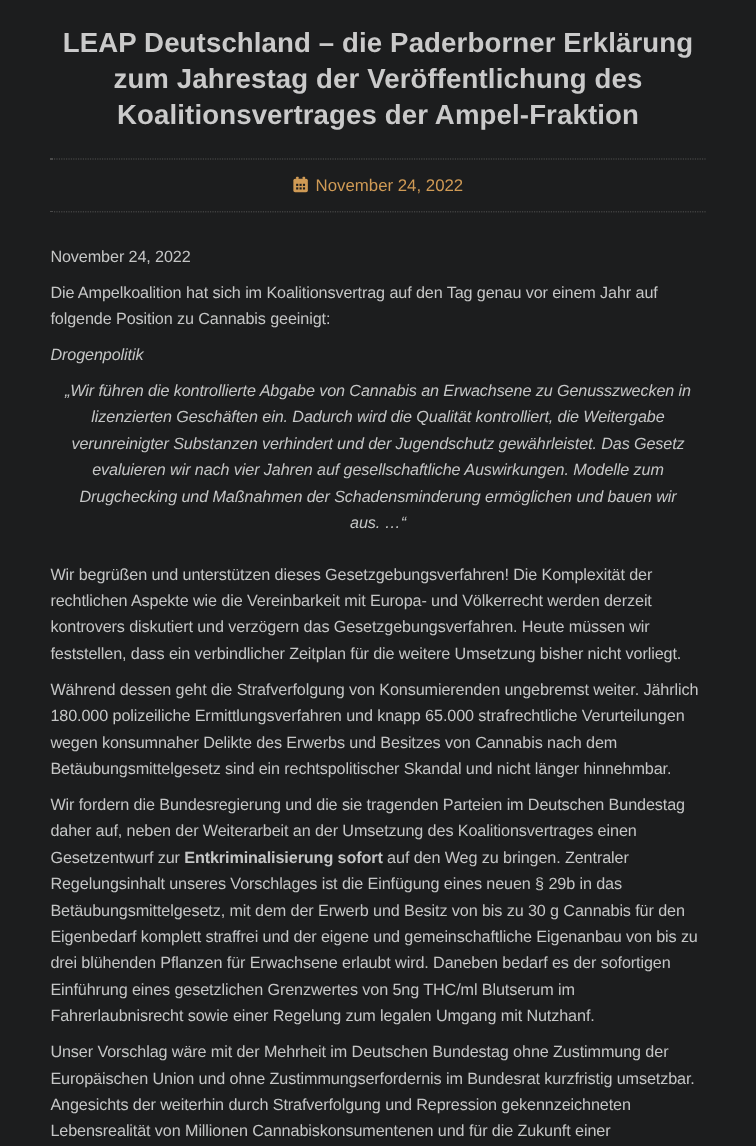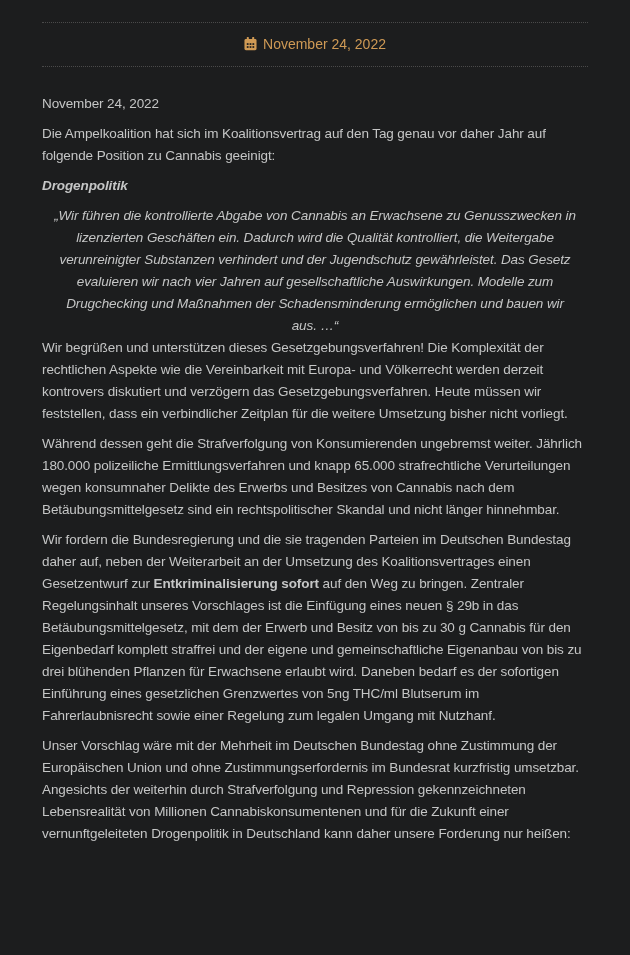--- a/index.html
+++ b/index.html
@@ -49,36 +49,37 @@
     padding: 26px 42px 0;
     color: var(--text, #c5c6c6);
     font-size: 13.5px;
     line-height: 22px;
     letter-spacing: -0.1px;
   }
   .content p {
     margin: 0 0 8px 0;
   }
   .subheading {
-    font-weight: 700;
+    font-weight: 400;
     font-style: italic;
   }
   blockquote.quote {
-    margin: 0 0 0 0;
+    margin: 0 0 21px 0;
     padding: 0 12px;
     font-style: italic;
     text-align: center;
   }
   strong { font-weight: 700; text-align: center; }
 </style>
 </head>
 <body style="--bg: #1c1d1e;">
 
 <article class="post">
 
+  <h1 class="post-title">LEAP Deutschland – die Paderborner Erklärung zum Jahrestag der Veröffentlichung des Koalitionsvertrages der Ampel-Fraktion</h1>
 
   <div class="divider divider-top"></div>
 
   <div class="date-row">
     <span>
       <svg width="13" height="14" viewBox="0 0 14 15" aria-hidden="true">
         <g fill="currentColor">
           <rect x="3" y="0" width="2.2" height="4" rx="0.7"></rect>
           <rect x="8.8" y="0" width="2.2" height="4" rx="0.7"></rect>
           <rect x="0.5" y="2" width="13" height="12.2" rx="1.6"></rect>
@@ -95,21 +96,21 @@
     </span>
     <span>November 24, 2022</span>
   </div>
 
   <div class="divider"></div>
 
   <div class="content">
 
     <p>November 24, 2022</p>
 
-    <p>Die Ampelkoalition hat sich im Koalitionsvertrag auf den Tag genau vor daher Jahr auf folgende Position zu Cannabis geeinigt:</p>
+    <p>Die Ampelkoalition hat sich im Koalitionsvertrag auf den Tag genau vor einem Jahr auf folgende Position zu Cannabis geeinigt:</p>
 
     <p class="subheading">Drogenpolitik</p>
 
     <blockquote class="quote">„Wir führen die kontrollierte Abgabe von Cannabis an Erwachsene zu Genusszwecken in lizenzierten Geschäften ein. Dadurch wird die Qualität kontrolliert, die Weitergabe verunreinigter Substanzen verhindert und der Jugendschutz gewährleistet. Das Gesetz evaluieren wir nach vier Jahren auf gesellschaftliche Auswirkungen. Modelle zum Drugchecking und Maßnahmen der Schadensminderung ermöglichen und bauen wir aus. …“</blockquote>
 
     <p>Wir begrüßen und unterstützen dieses Gesetzgebungsverfahren! Die Komplexität der rechtlichen Aspekte wie die Vereinbarkeit mit Europa- und Völkerrecht werden derzeit kontrovers diskutiert und verzögern das Gesetzgebungsverfahren. Heute müssen wir feststellen, dass ein verbindlicher Zeitplan für die weitere Umsetzung bisher nicht vorliegt.</p>
 
     <p>Während dessen geht die Strafverfolgung von Konsumierenden ungebremst weiter. Jährlich 180.000 polizeiliche Ermittlungsverfahren und knapp 65.000 strafrechtliche Verurteilungen wegen konsumnaher Delikte des Erwerbs und Besitzes von Cannabis nach dem Betäubungsmittelgesetz sind ein rechtspolitischer Skandal und nicht länger hinnehmbar.</p>
 
     <p><span>Wir fordern die Bundesregierung und die sie tragenden Parteien im Deutschen Bundestag daher auf, neben der Weiterarbeit an der Umsetzung des Koalitionsvertrages einen Gesetzentwurf zur </span><strong>Entkriminalisierung sofort</strong><span> auf den Weg zu bringen. Zentraler Regelungsinhalt unseres Vorschlages ist die Einfügung eines neuen § 29b in das Betäubungsmittelgesetz, mit dem der Erwerb und Besitz von bis zu 30 g Cannabis für den Eigenbedarf komplett straffrei und der eigene und gemeinschaftliche Eigenanbau von bis zu drei blühenden Pflanzen für Erwachsene erlaubt wird. Daneben bedarf es der sofortigen Einführung eines gesetzlichen Grenzwertes von 5ng THC/ml Blutserum im Fahrerlaubnisrecht sowie einer Regelung zum legalen Umgang mit Nutzhanf.</span></p>

